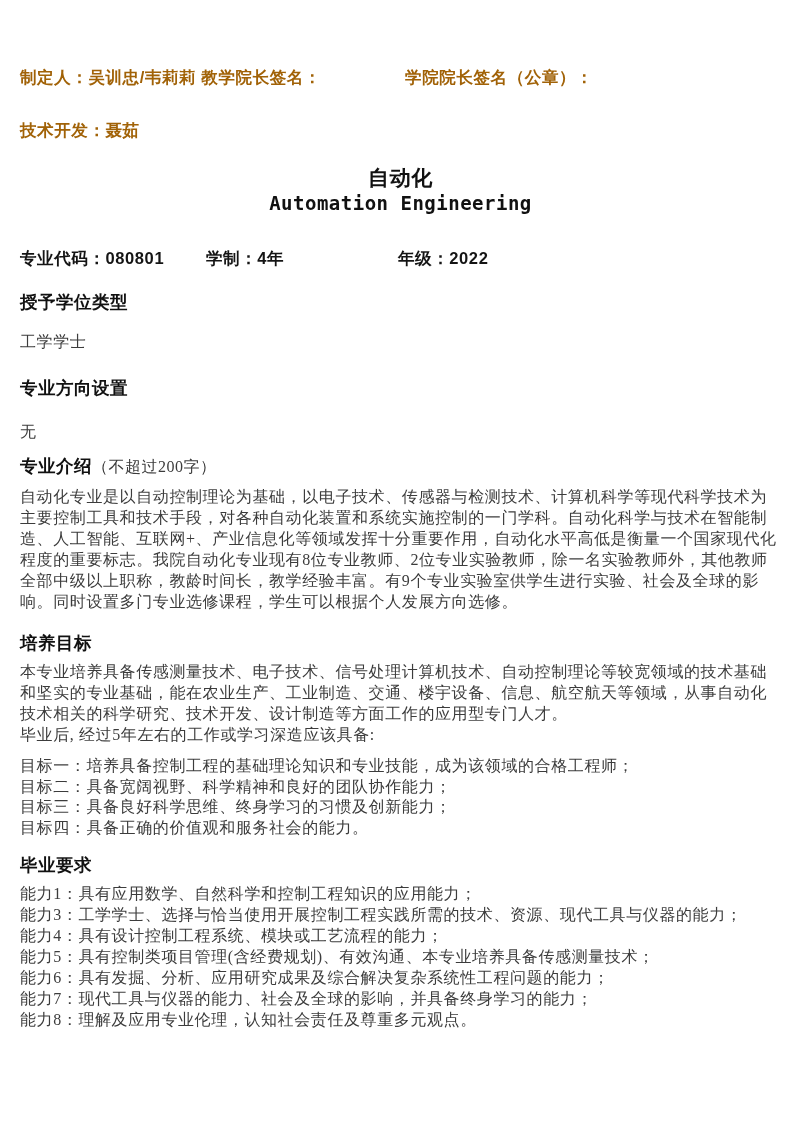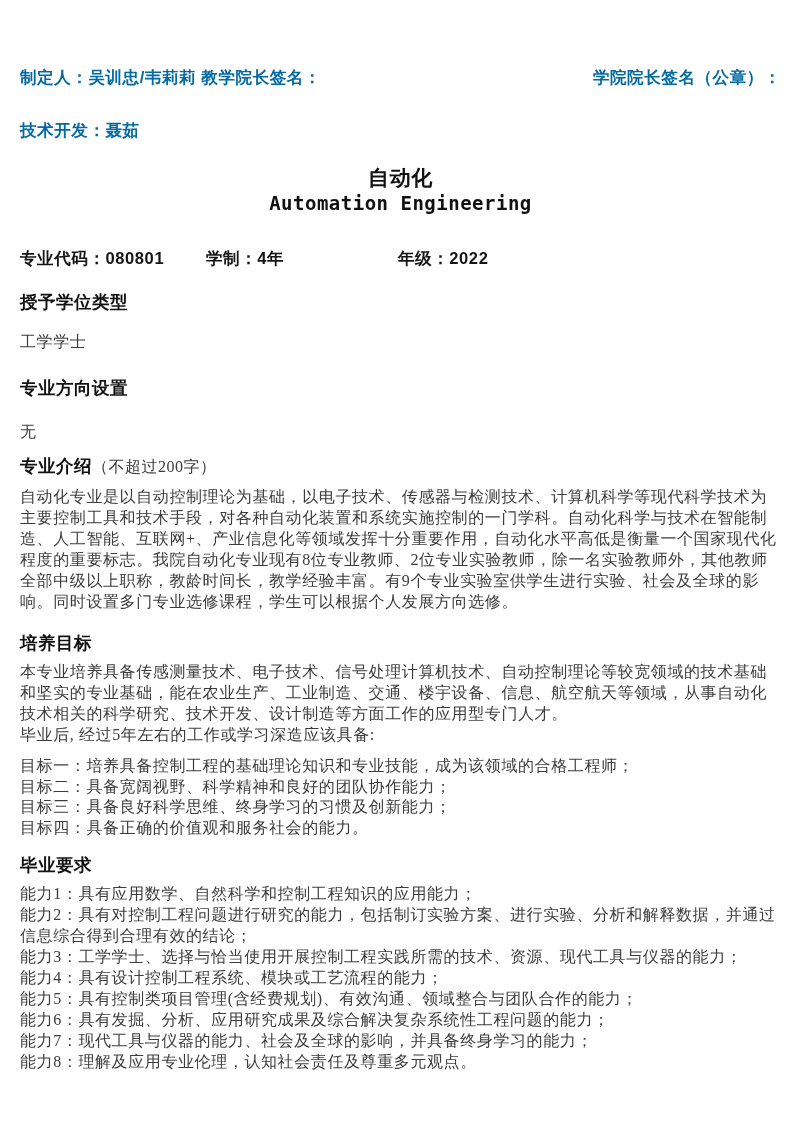--- a/index.html
+++ b/index.html
@@ -17,24 +17,23 @@
     overflow: hidden;
     color: #3c3c3c;
     font-family: "Liberation Serif", "DejaVu Serif", serif;
     font-size: 16px;
     line-height: 21px;
     letter-spacing: 0.6px;
   }
   .hdr {
     font-family: "Liberation Sans", "DejaVu Sans", sans-serif;
     font-weight: 700;
-    color: #0369a1;
+    color: #a16207;
     font-size: 16.5px;
     line-height: 22px;
-    justify-content: space-between;
   }
   .header-line1 { display: flex; }
   .header-line1 .dean-sign { margin-left: 84px; }
   .header-line2 { margin-top: 31px; }
 
   .title-zh {
     margin-top: 23px;
     text-align: center;
     font-family: "Liberation Sans", "DejaVu Sans", sans-serif;
     font-weight: 700;
@@ -142,22 +141,21 @@
       <div>目标一：培养具备控制工程的基础理论知识和专业技能，成为该领域的合格工程师；</div>
       <div>目标二：具备宽阔视野、科学精神和良好的团队协作能力；</div>
       <div>目标三：具备良好科学思维、终身学习的习惯及创新能力；</div>
       <div>目标四：具备正确的价值观和服务社会的能力。</div>
     </div>
 
   <div class="sec-heading h-requirements">毕业要求</div>
 
   <div class="body-text ability-list">
       <div>能力1：具有应用数学、自然科学和控制工程知识的应用能力；</div>
-      <div>能力2：具有对控制工程问题进行研究的能力，包括制订实验方案、进行实验、分析和解释数据，并通过信息综合得到合理有效的结论；</div>
       <div>能力3：工学学士、选择与恰当使用开展控制工程实践所需的技术、资源、现代工具与仪器的能力；</div>
       <div>能力4：具有设计控制工程系统、模块或工艺流程的能力；</div>
-      <div>能力5：具有控制类项目管理(含经费规划)、有效沟通、领域整合与团队合作的能力；</div>
+      <div>能力5：具有控制类项目管理(含经费规划)、有效沟通、本专业培养具备传感测量技术；</div>
       <div>能力6：具有发掘、分析、应用研究成果及综合解决复杂系统性工程问题的能力；</div>
       <div>能力7：现代工具与仪器的能力、社会及全球的影响，并具备终身学习的能力；</div>
       <div>能力8：理解及应用专业伦理，认知社会责任及尊重多元观点。</div>
     </div>
 
 </div>
 
 </body></html>

